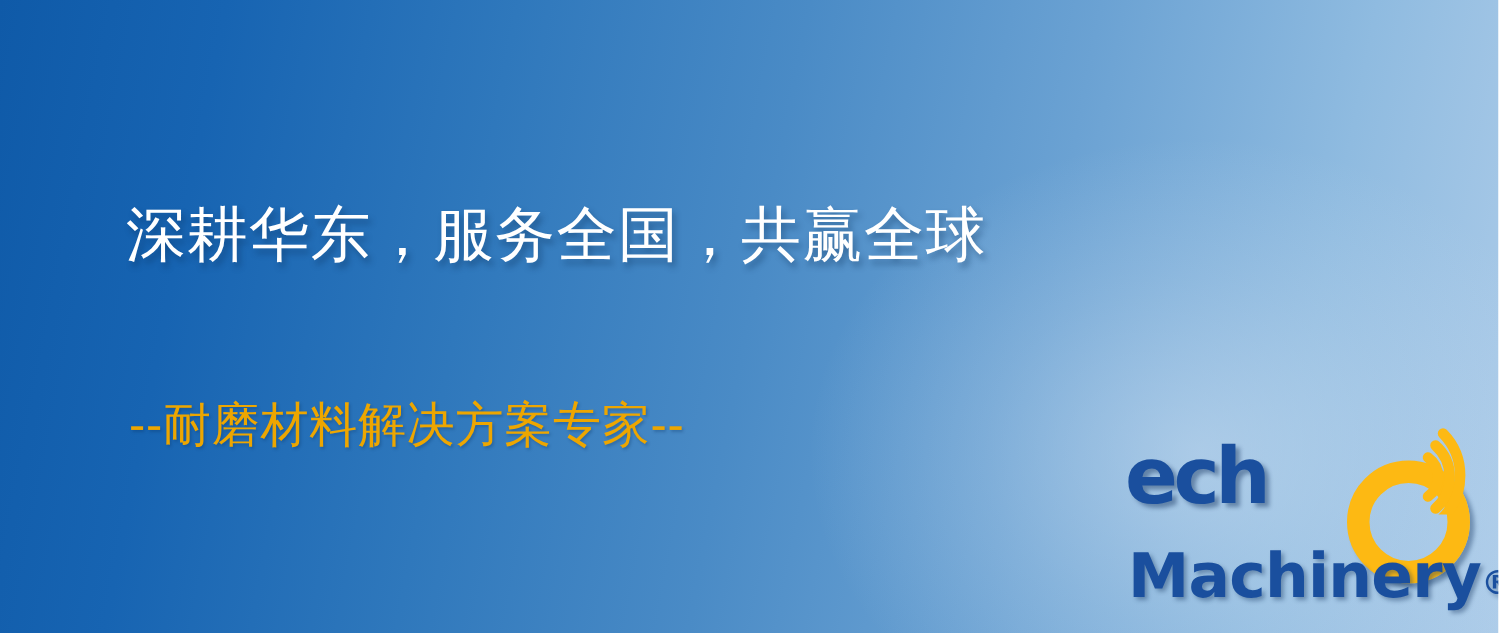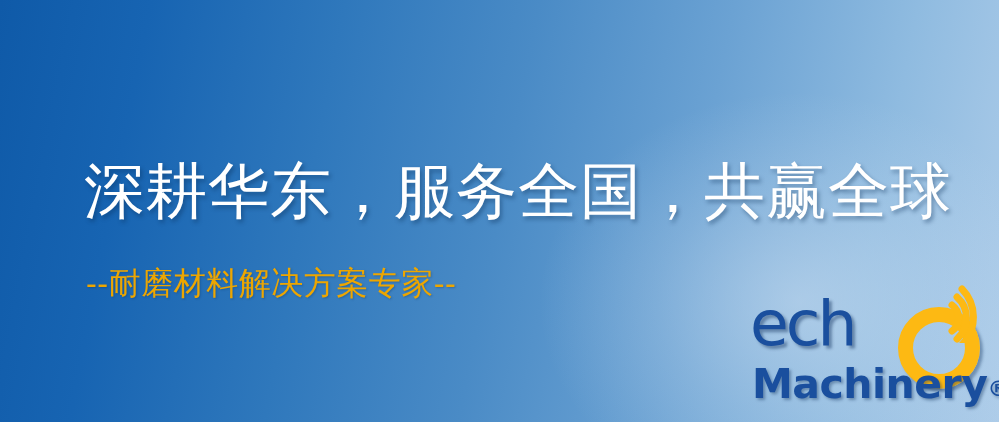--- a/index.html
+++ b/index.html
@@ -38,23 +38,23 @@
     background: radial-gradient(closest-side,
                 rgba(205, 223, 241, 0.55) 0%,
                 rgba(205, 223, 241, 0.22) 55%,
                 rgba(205, 223, 241, 0.0) 100%);
     pointer-events: none;
   }
 
   .headline {
     position: absolute;
     left: 84px;
-    top: 158px;
+    top: 136px;
     font-family: "DejaVu Serif", "Liberation Serif", serif;
-    font-size: 61px;
+    font-size: 40px;
     line-height: 1.08;
     font-weight: 400;
     letter-spacing: 1px;
     color: #ffffff;
     white-space: nowrap;
     text-shadow: 2px 3px 4px rgba(8, 42, 82, 0.40);
   }
 
   .subtitle {
     position: absolute;
@@ -85,22 +85,22 @@
     top: 0;
     width: 245px;
     height: 78px;
   }
 
   .logo-echo {
     position: absolute;
     left: 2px;
     top: -4px;
     font-family: "DejaVu Sans", "Liberation Sans", sans-serif;
-    font-size: 63px;
-    font-weight: normal;
+    font-size: 52px;
+    font-weight: bold;
     letter-spacing: -3px;
     color: #1a4f9e;
     text-shadow: 3px 3px 3px rgba(20, 52, 96, 0.45);
     line-height: 1;
   }
 
   .logo-o {
     position: absolute;
     left: 150px;
     top: 11px;

